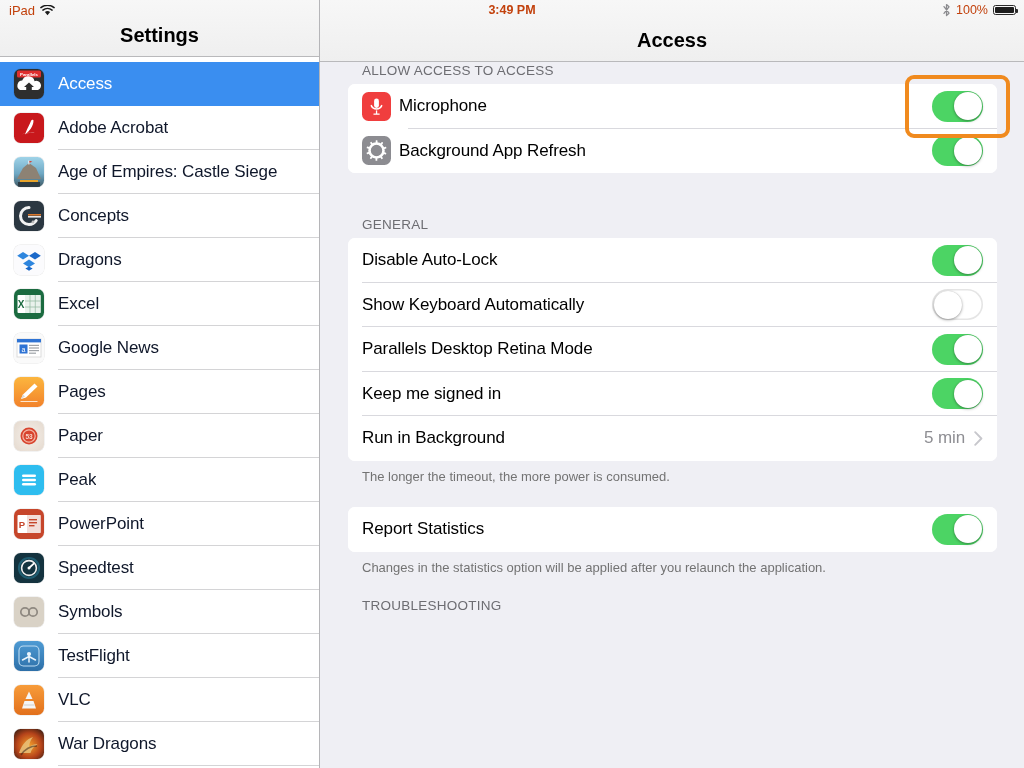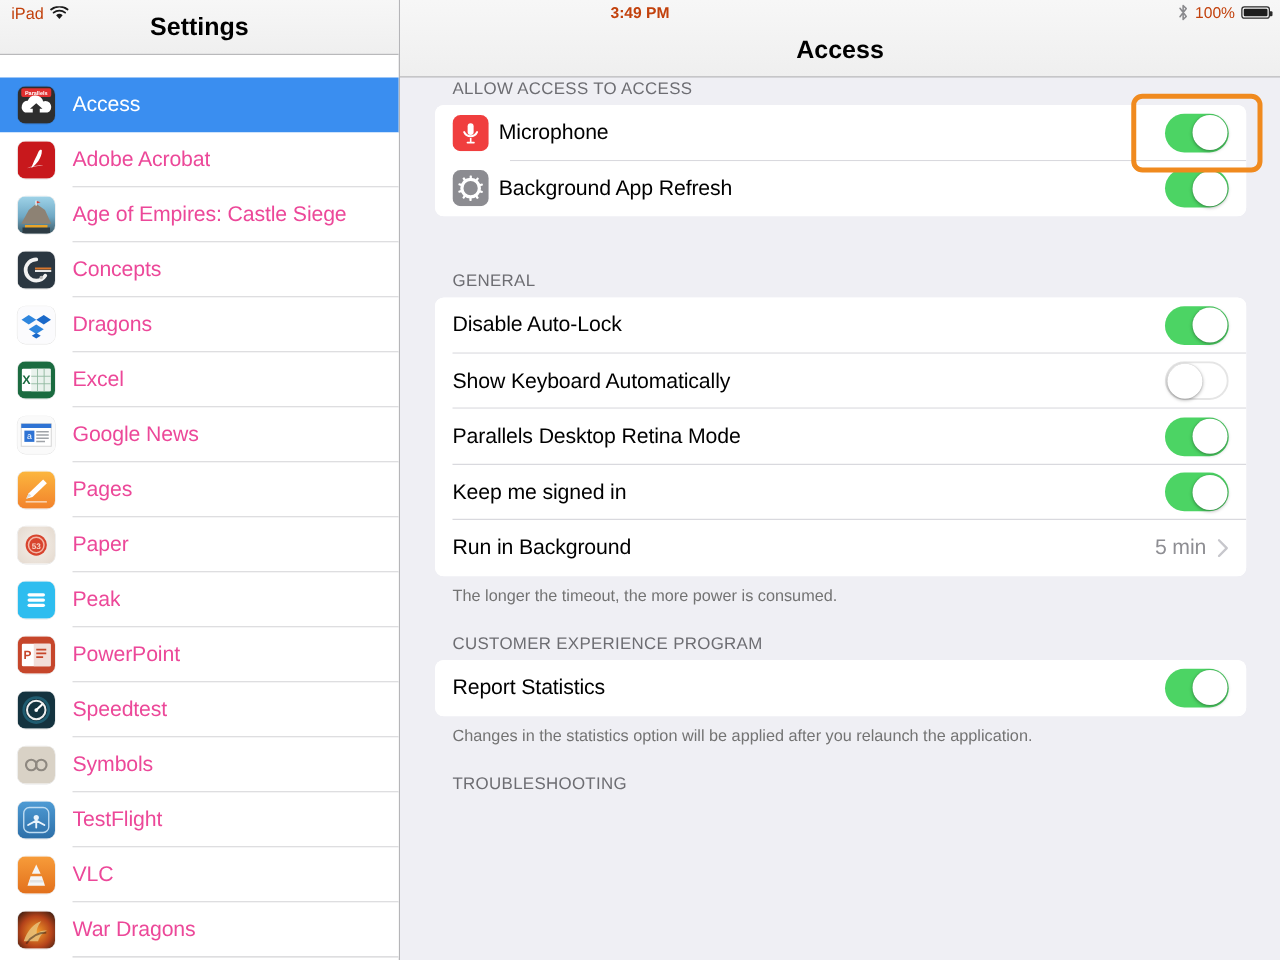--- a/index.html
+++ b/index.html
@@ -32,21 +32,21 @@
     position:absolute; right:-3px; top:3px; width:2px; height:4px;
     background:#2b2b2b; border-radius:0 1px 1px 0;
   }
 
   
   .sidebar {
     width:320px; height:768px; background:#FFFFFF;
     border-right:1px solid #b5b5b8; position:relative; overflow:hidden;
   }
   .sb-header {
-    height:44px; background:linear-gradient(to bottom,#F7F7F7,#EFEFEF);
+    height:57px; background:linear-gradient(to bottom,#F7F7F7,#EFEFEF);
     border-bottom:1px solid #b9b9bb;
     display:flex; align-items:flex-end; justify-content:center;
     padding-bottom:9px;
   }
   .sb-title { font-size:20px; font-weight:bold; color:#000; }
   .sb-list { position:absolute; top:62px; left:0; right:0; bottom:0; }
   .sb-row {
     height:44px; display:flex; align-items:center;
     padding-left:14px; position:relative; background:#fff;
   }
@@ -54,21 +54,21 @@
   .sb-row .divider {
     position:absolute; left:58px; right:0; bottom:0; height:1px; background:#d4d4d6;
   }
   .sb-row.selected .divider, .sb-row.before-selected .divider { background:transparent; }
   .app-icon {
     width:30px; height:30px; border-radius:6.5px; flex:0 0 30px;
     overflow:hidden; position:relative;
     box-shadow:0 0 0 0.5px rgba(0,0,0,0.10);
   }
   .sb-label-txt {
-    margin-left:14px; font-size:17px; color:#ec4899; letter-spacing:-0.1px;
+    margin-left:14px; font-size:17px; color:#0f172a; letter-spacing:-0.1px;
     white-space:nowrap; overflow:hidden; text-overflow:ellipsis;
   }
   .sb-row.selected .sb-label-txt { color:#fff; }
 
   
   .main { flex:1; height:768px; position:relative; background:#EFEFF4; overflow:hidden; }
   .main-header {
     height:62px; background:linear-gradient(to bottom,#F7F7F7,#EFEFEF);
     border-bottom:1px solid #b9b9bb;
     display:flex; align-items:flex-end; justify-content:center; padding-bottom:9px;
@@ -477,21 +477,20 @@
             <span class="row-label">Run in Background</span>
             <span class="row-spacer"></span>
             <span class="row-value">5 min</span>
             <svg class="chev" viewBox="0 0 9 15">
   <path d="M1.2 1.2 L7.4 7.5 L1.2 13.8" stroke="#C7C7CC" stroke-width="1.9" fill="none" stroke-linecap="round" stroke-linejoin="round"></path>
             </svg>
           </div>
         </div>
         <div class="footnote">The longer the timeout, the more power is consumed.</div>
         <div class="gap-22"></div>
-        <div class="group-header">CUSTOMER EXPERIENCE PROGRAM</div>
         <div class="card">
           <div class="row">
             <span class="row-label">Report Statistics</span>
             <span class="row-spacer"></span>
             <span class="switch on">
                    <span class="knob"></span>
             </span>
           </div>
         </div>
         <div class="footnote">Changes in the statistics option will be applied after you relaunch the application.</div>

